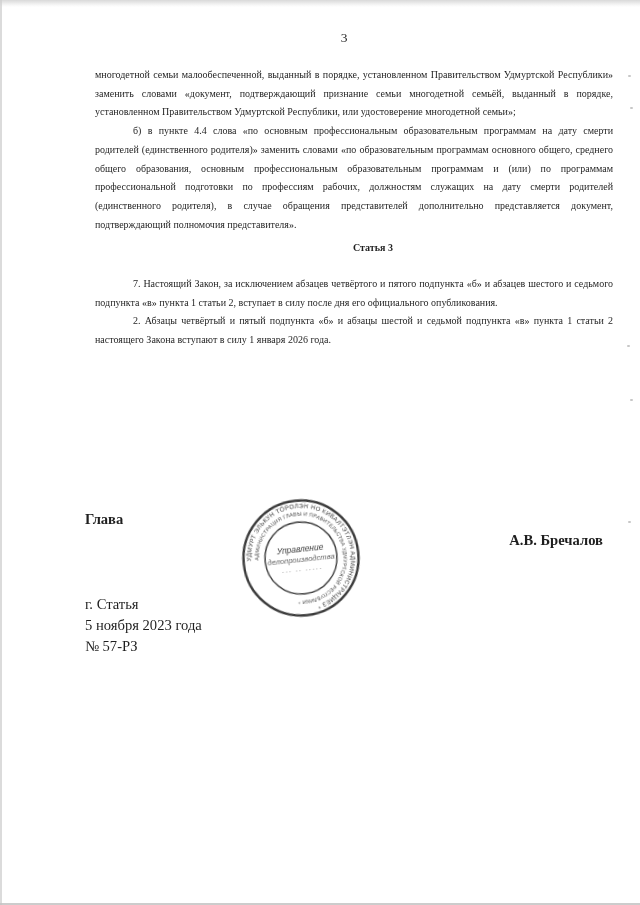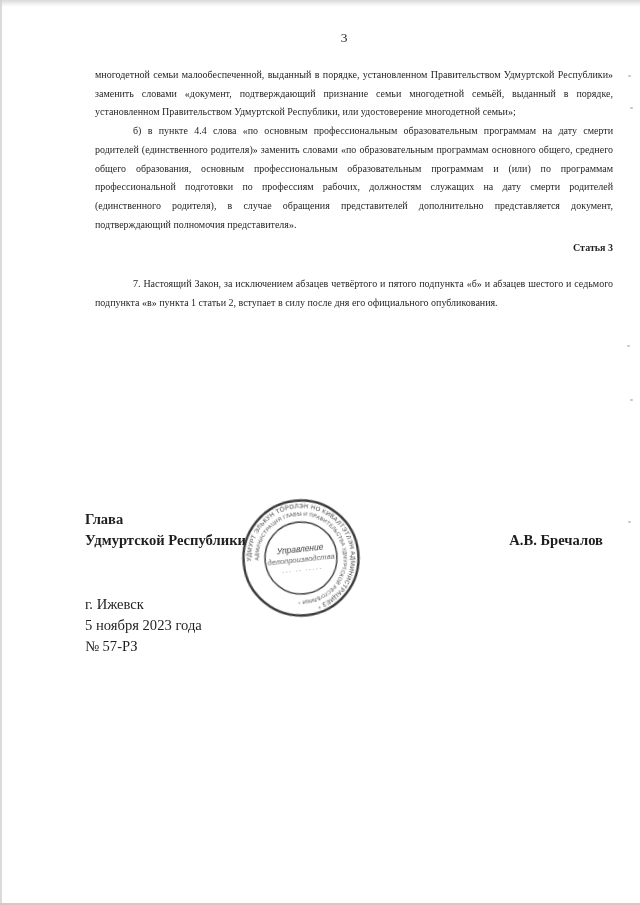--- a/index.html
+++ b/index.html
@@ -22,21 +22,21 @@
     position:absolute;top:30px;left:85px;width:518px;
     text-align:center;font-size:13.5px;
   }
   .doc-body{
     position:absolute;top:66px;left:85px;width:518px;
     font-size:10px;line-height:18.7px;text-align:justify;margin-left:10px;
   }
   .doc-body p{margin:0;}
   .indent{text-indent:38px;}
   .article-heading{
-    font-weight:bold;text-indent:38px;text-align:right;
+    font-weight:bold;text-indent:38px;text-align:center;
     margin:5px 0 17px 0 !important;
   }
   .signature{
     position:absolute;top:509px;left:85px;width:518px;height:46px;
     font-size:14.6px;font-weight:bold;line-height:21px;
   }
   .sig-left{display:inline-block;text-align:left;white-space:nowrap;}
   .sig-name{position:absolute;right:0;top:21px;white-space:nowrap;margin-left:44px;}
 
   .stamp{
@@ -66,26 +66,26 @@
   <div class="speck" style="left:630px;top:399px"></div>
   <div class="speck" style="left:628px;top:521px"></div>
 
   <div class="page-number">3</div>
 
   <div class="doc-body">
     <p>многодетной семьи малообеспеченной, выданный в порядке, установленном Правительством Удмуртской Республики» заменить словами «документ, подтверждающий признание семьи многодетной семьёй, выданный в порядке, установленном Правительством Удмуртской Республики, или удостоверение многодетной семьи»;</p>
     <p class="indent">б) в пункте 4.4 слова «по основным профессиональным образовательным программам на дату смерти родителей (единственного родителя)» заменить словами «по образовательным программам основного общего, среднего общего образования, основным профессиональным образовательным программам и (или) по программам профессиональной подготовки по профессиям рабочих, должностям служащих на дату смерти родителей (единственного родителя), в случае обращения представителей дополнительно представляется документ, подтверждающий полномочия представителя».</p>
     <p class="article-heading">Статья 3</p>
     <p class="indent">7. Настоящий Закон, за исключением абзацев четвёртого и пятого подпункта «б» и абзацев шестого и седьмого подпункта «в» пункта 1 статьи 2, вступает в силу после дня его официального опубликования.</p>
+    <p class="indent">2. Абзацы четвёртый и пятый подпункта «б» и абзацы шестой и седьмой подпункта «в» пункта 1 статьи 2 настоящего Закона вступают в силу 1 января 2026 года.</p>
   </div>
 
   <div class="signature">
     <span class="sig-left">
       <span style="display:block">Глава</span>
-      <span style="display:block">Удмуртской Республики</span>
     </span>
     <span class="sig-name">А.В. Бречалов</span>
   </div>
 
   <svg class="stamp" viewBox="0 0 124 124" aria-hidden="true">
     <circle cx="62" cy="62" r="57.5" fill="none" stroke="#262626" stroke-width="2.4"></circle>
     <circle cx="62" cy="62" r="36" fill="none" stroke="#262626" stroke-width="1.4"></circle>
     <defs>
       <path id="ringOuter" d="M 12,62 A 50,50 0 1 1 112,62 A 50,50 0 1 1 12,62"></path>
       <path id="ringInner" d="M 19.5,62 A 42.5,42.5 0 1 1 104.5,62 A 42.5,42.5 0 1 1 19.5,62"></path>
@@ -95,18 +95,18 @@
     </text>
     <text font-size="5.1" letter-spacing="0.25">
       <textPath href="#ringInner" startOffset="2">АДМИНИСТРАЦИЯ ГЛАВЫ И ПРАВИТЕЛЬСТВА УДМУРТСКОЙ РЕСПУБЛИКИ *</textPath>
     </text>
     <text x="62" y="56" text-anchor="middle" font-size="8.4" font-style="italic">Управление</text>
     <text x="62" y="66" text-anchor="middle" font-size="7.6" font-style="italic" opacity="0.8">делопроизводства</text>
     <text x="62" y="77" text-anchor="middle" font-size="7.5" opacity="0.55" letter-spacing="1">··· ·· ·····</text>
   </svg>
 
   <div class="footer">
-    <div>г. Ижевск</div>
+    <div>г. Статья</div>
     <div>5 ноября 2023 года</div>
     <div>№ 57-РЗ</div>
   </div>
 
 </div>
 
 </body></html>

